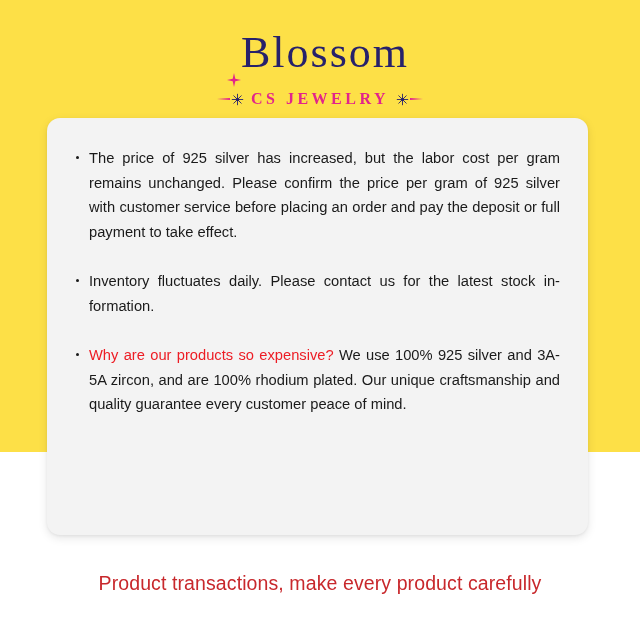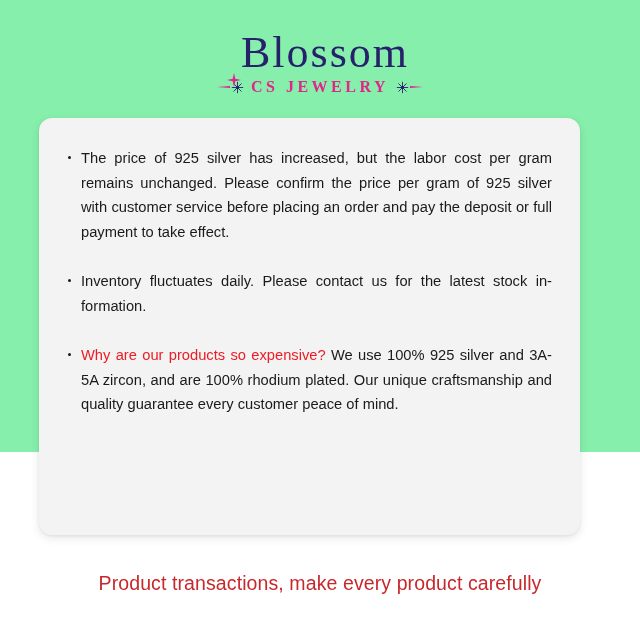--- a/index.html
+++ b/index.html
@@ -10,21 +10,21 @@
     width: 640px;
     height: 640px;
     background: #ffffff;
     font-family: "Liberation Sans", sans-serif;
     overflow: hidden;
   }
   .page {
     position: relative;
     width: 640px;
     height: 452px;
-    background: #86efac;
+    background: #fde047;
   }
 
   
   .logo-block {
     position: absolute;
     top: 28px;
     left: 0;
     width: 640px;
     text-align: center;
   }
@@ -40,21 +40,21 @@
     padding-left: 10px;
   }
   .logo-sparkle {
     position: absolute;
     left: -4px;
     top: 20px;
     width: 14px;
     height: 14px;
   }
   .logo-sub {
-    margin-top: 0;
+    margin-top: 12px;
     display: flex;
     align-items: center;
     justify-content: center;
     gap: 7px;
   }
   .logo-sub-text {
     font-family: "Liberation Serif", "DejaVu Serif", serif;
     font-size: 16px;
     font-weight: 700;
     letter-spacing: 3.5px;
@@ -73,21 +73,21 @@
     background: linear-gradient(90deg, rgba(226,36,139,0) 0%, #e2248b 100%);
   }
   .orn.right .dash {
     background: linear-gradient(270deg, rgba(226,36,139,0) 0%, #e2248b 100%);
   }
   .orn svg { display: block; }
 
   
   .card {
     position: absolute;
-    left: 39px;
+    left: 47px;
     top: 118px;
     width: 541px;
     height: 417px;
     box-sizing: border-box;
     background: #f3f3f3;
     border-radius: 13px;
     box-shadow: 0 3px 10px rgba(0,0,0,0.10), 0 1px 3px rgba(0,0,0,0.06);
     padding: 28px 28px 20px 28px;
   }
   .bullets {

